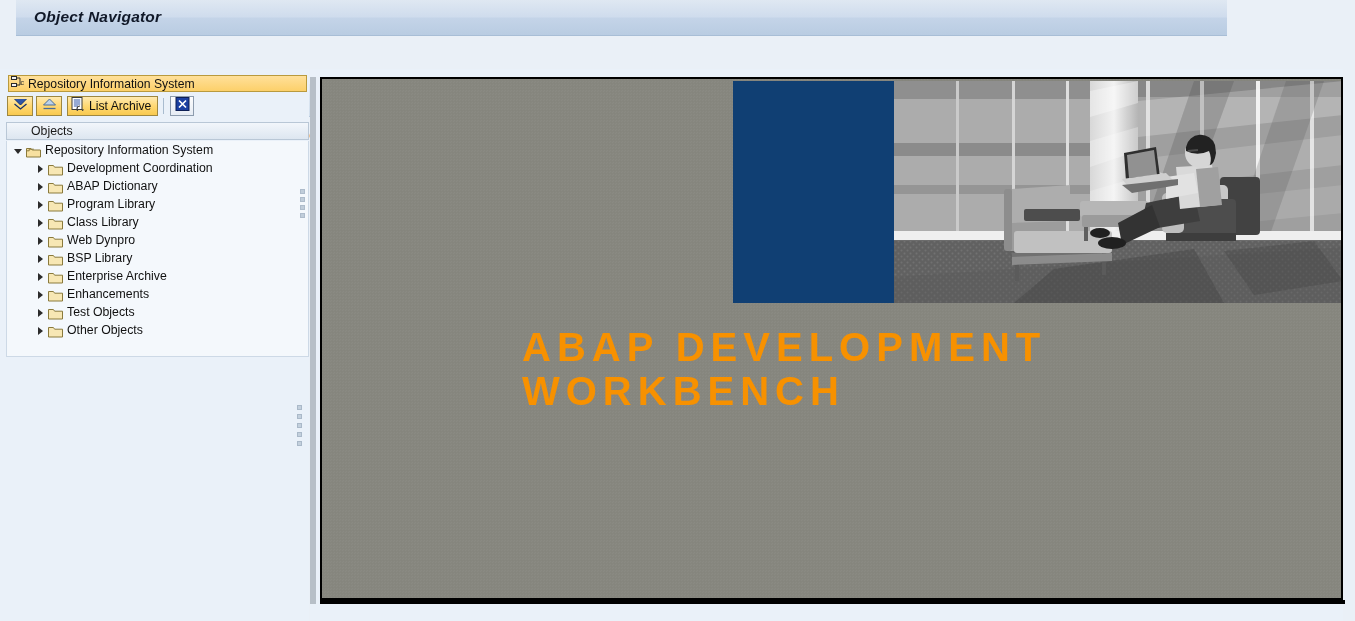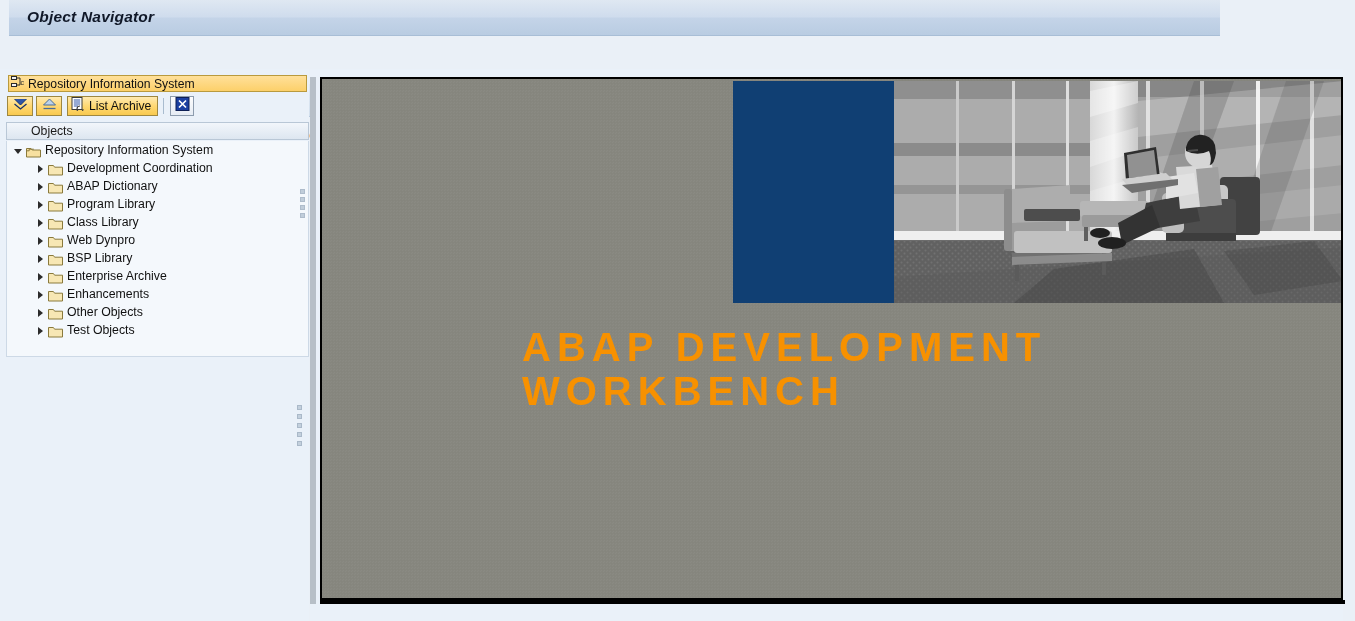--- a/index.html
+++ b/index.html
@@ -6,21 +6,21 @@
   html, body {
     margin: 0; padding: 0;
     width: 1355px; height: 621px;
     overflow: hidden;
     background: #eaf0f7;
     font-family: "Liberation Sans", sans-serif;
   }
 
   
   .titlebar {
-    position: absolute; left: 9px; top: 0; width: 1211px; height: 36px;
+    position: absolute; left: 16px; top: 0; width: 1211px; height: 36px;
     background: linear-gradient(to bottom, #dfe8f2 0%, #cfdced 48%, #c4d4e8 52%, #b9cce2 100%);
     border-bottom: 1px solid #a8bed6;
   }
   .titlebar-text {
     position: absolute; left: 18px; top: 8px;
     font-size: 15.5px; font-weight: bold; font-style: italic;
     color: #101828; letter-spacing: .2px;
   }
 
   
@@ -380,28 +380,28 @@
           <span class="folder-ico"><svg width="15" height="12" viewBox="0 0 15 12">
               <path d="M0.5 1.5 L5.4 1.5 L6.6 3.2 L14.5 3.2 L14.5 11 L0.5 11 Z" fill="#f7e7b4" stroke="#8a7a3c" stroke-width="1"></path>
             </svg></span>
           <span class="tlabel">Enhancements</span>
         </div>
         <div class="tnode child">
           <span class="twist closed"></span>
           <span class="folder-ico"><svg width="15" height="12" viewBox="0 0 15 12">
               <path d="M0.5 1.5 L5.4 1.5 L6.6 3.2 L14.5 3.2 L14.5 11 L0.5 11 Z" fill="#f7e7b4" stroke="#8a7a3c" stroke-width="1"></path>
             </svg></span>
+          <span class="tlabel">Test Objects</span>
+        </div>
+        <div class="tnode child">
+          <span class="twist closed"></span>
+          <span class="folder-ico"><svg width="15" height="12" viewBox="0 0 15 12">
+              <path d="M0.5 1.5 L5.4 1.5 L6.6 3.2 L14.5 3.2 L14.5 11 L0.5 11 Z" fill="#f7e7b4" stroke="#8a7a3c" stroke-width="1"></path>
+            </svg></span>
           <span class="tlabel">Other Objects</span>
-        </div>
-        <div class="tnode child">
-          <span class="twist closed"></span>
-          <span class="folder-ico"><svg width="15" height="12" viewBox="0 0 15 12">
-              <path d="M0.5 1.5 L5.4 1.5 L6.6 3.2 L14.5 3.2 L14.5 11 L0.5 11 Z" fill="#f7e7b4" stroke="#8a7a3c" stroke-width="1"></path>
-            </svg></span>
-          <span class="tlabel">Test Objects</span>
         </div>
       </div>
 
     <div class="tree-scroll">
       <i></i>
         <i></i>
         <i></i>
         <i></i>
     </div>
   </div>

